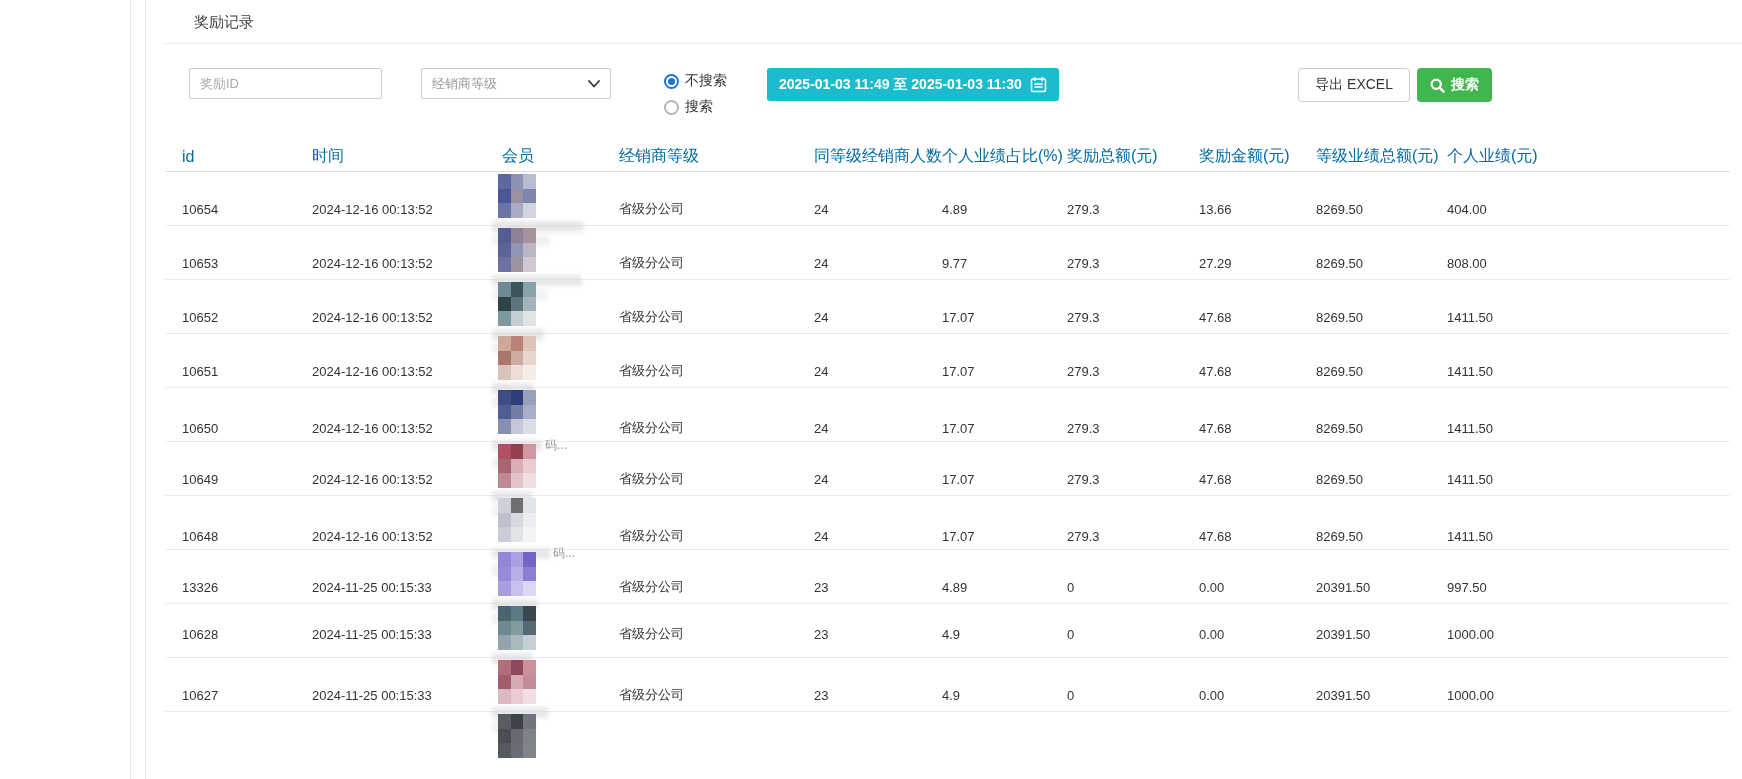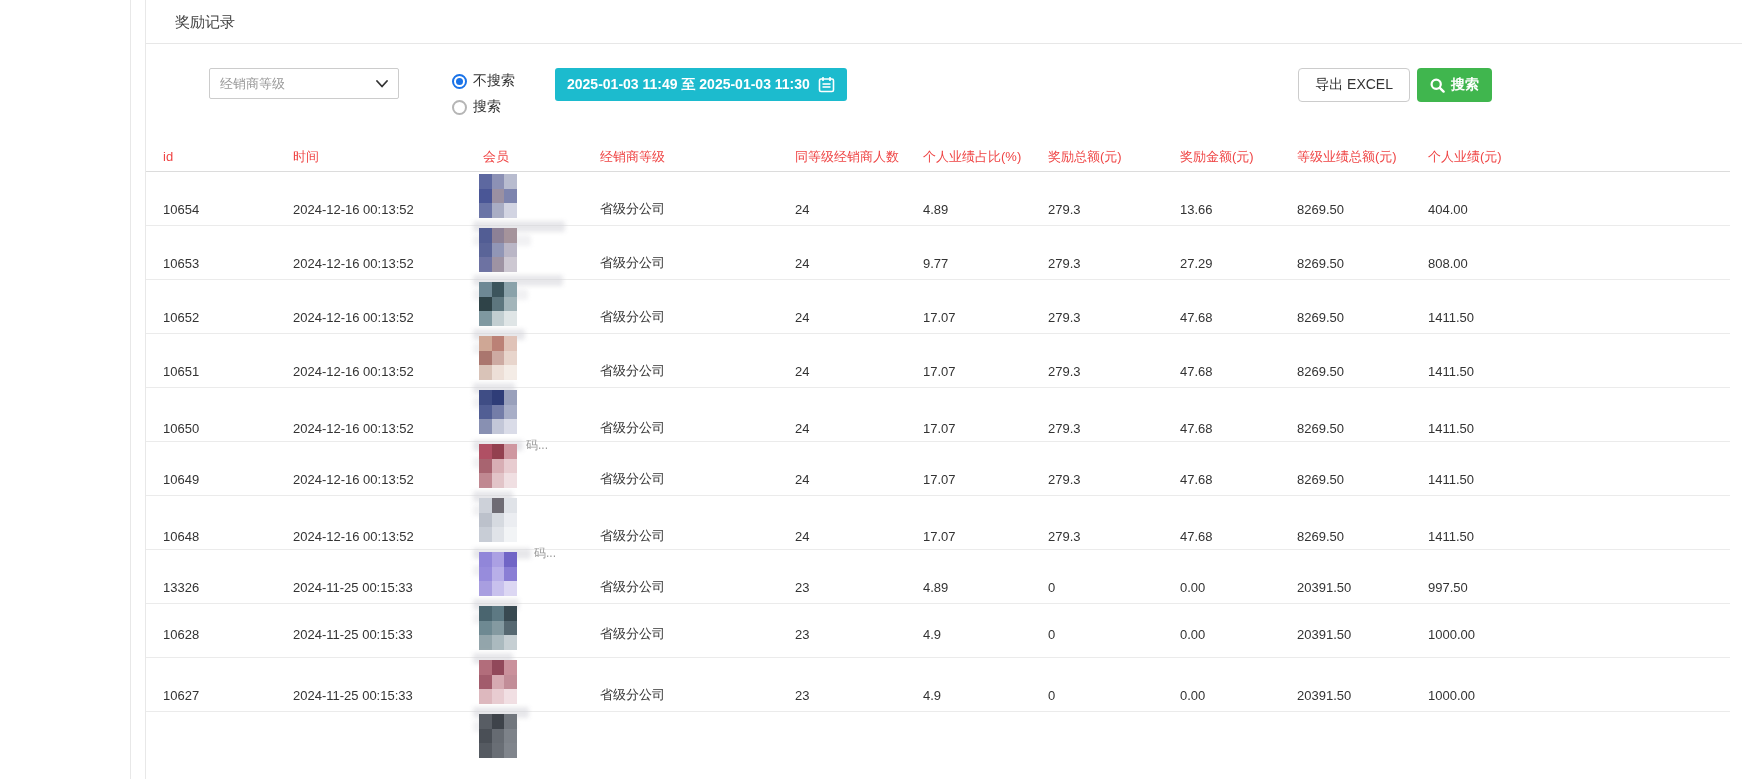--- a/index.html
+++ b/index.html
@@ -17,20 +17,21 @@
     height:41px;display:flex;align-items:center;gap:9px;padding:0 0 0 14px;
     border-bottom:1px solid #e6e6e6;cursor:pointer;font-size:14px;color:#333;
   }
   .circle-icon{
     width:12px;height:12px;border-radius:50%;border:2px solid #333;flex:none;
   }
   
   .main{
     position:absolute;left:145px;top:0;right:0;bottom:0;background:#fff;
     border-left:1px solid #e8e8e8;
+    padding-left:19px;
   }
   .page-title{
     margin:13px 0 0 29px;font-size:15px;color:#404040;
   }
   .title-divider{border-bottom:1px solid #e7e7e7;margin-top:11px;}
   
   .filters{
     display:flex;align-items:flex-start;margin-top:24px;padding:0 250px 0 24px;
   }
   .f-input{
@@ -66,21 +67,21 @@
     background:var(--search-button-bg,#40b64e);color:#fff;font-weight:bold;font-size:14px;
     display:flex;align-items:center;gap:6px;padding:0 13px;font-family:inherit;
   }
   
   .table{margin-top:26px;padding-right:12px;}
   .thead,.trow{
     display:grid;
     grid-template-columns:130px 190px 117px 195px 128px 125px 132px 117px 131px 1fr;
     padding-left:17px;align-items:center;
   }
-  .thead{height:29px;font-size:13px;color:#ef4444;border-bottom:1px solid #dcdcdc;}
+  .thead{height:29px;font-size:16px;color:#0369a1;border-bottom:1px solid #dcdcdc;}
   .trow{height:53px;font-size:13px;color:#333;border-bottom:1px solid #ebebeb;}
   .trow.partial{border-bottom:none;}
   .cell{overflow:visible;white-space:nowrap;}
   .cell.member{align-self:start;padding-top:2px;position:relative;z-index:1;}
   .avatar{
     width:38px;height:44px;display:grid;margin-left:-4px;
     grid-template-columns:1fr 1fr 1fr;grid-template-rows:1fr 1fr 1fr;
     filter:blur(.4px);
   }
   .nline{display:flex;align-items:center;margin-top:3px;margin-left:-10px;}
@@ -92,20 +93,21 @@
 <body>
 
 <div class="sidebar">
 </div>
 
 <div class="main">
   <div class="page-title">奖励记录</div>
   <div class="title-divider"></div>
 
   <div class="filters">
+    <input class="f-input" type="text" placeholder="奖励ID" style="">
     <div class="select">
       <span class="ph">经销商等级</span>
       <svg width="12" height="8" viewBox="0 0 12 8">
         <polyline points="1,1 6,6.5 11,1" fill="none" stroke="#333" stroke-width="1.8" stroke-linecap="round" stroke-linejoin="round"></polyline>
       </svg>
     </div>
     <div class="radio-group">
       <div class="radio-row">
         <span class="radio checked"></span>
         <span>不搜索</span>

